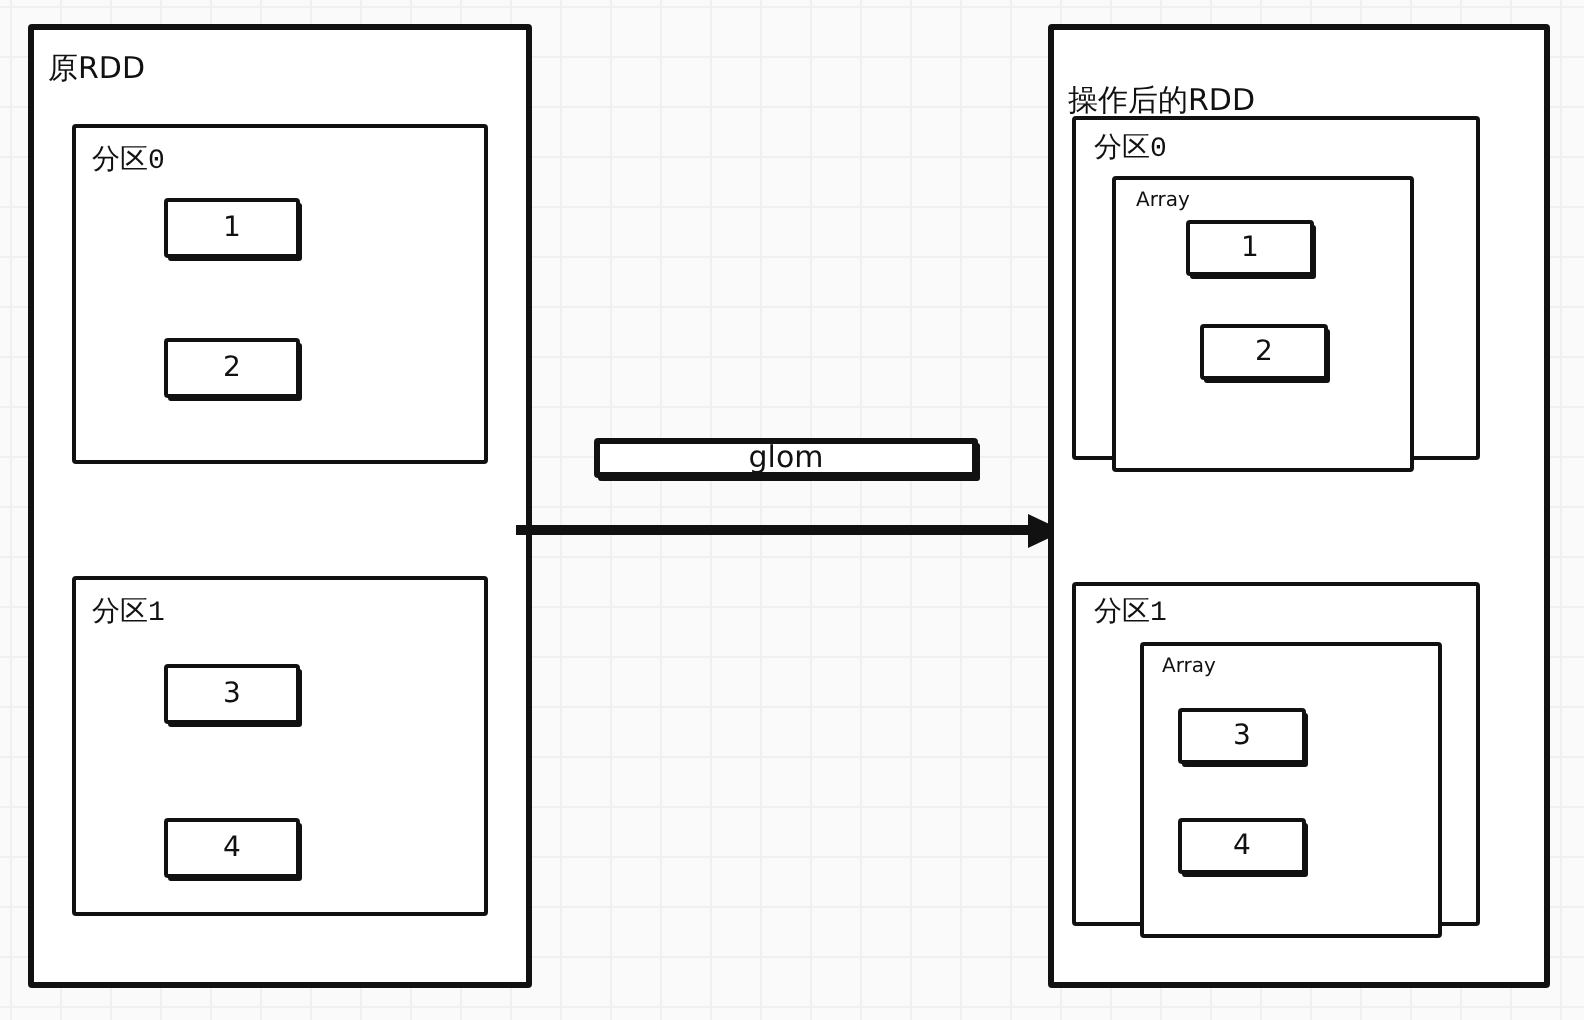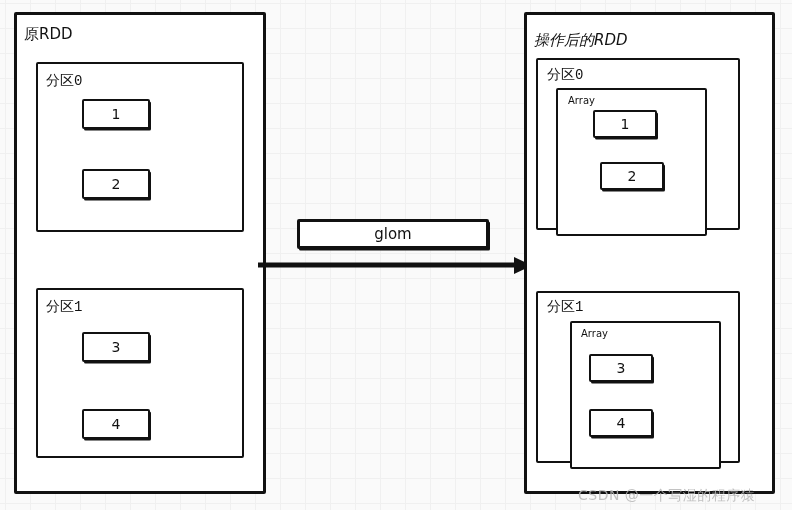--- a/index.html
+++ b/index.html
@@ -135,31 +135,31 @@
   <div class="box partition-box" style="left:36px; top:288px; width:208px; height:170px;"></div>
   <div class="label partition-label" style="left:46px; top:300px;">分区1</div>
 
   <div class="box value-box" style="left:82px; top:332px; width:68px; height:30px;">
     <span class="value-label">3</span>
   </div>
   <div class="box value-box" style="left:82px; top:409px; width:68px; height:30px;">
     <span class="value-label">4</span>
   </div>
 
-  <div class="op-box" style="left:297px; top:219px; width:192px; height:30px;">
+  <div class="op-box" style="left:297px; top:219px; width:192px; height:20px;">
     <span class="op-label">glom</span>
   </div>
 
   <svg class="arrow-svg" style="left:256px; top:255px;" width="280" height="24" viewBox="0 0 280 24">
     <line x1="2" y1="10" x2="262" y2="10" stroke="#111111" stroke-width="5"></line>
     <polygon points="258,2 276,10.5 258,19" fill="#111111"></polygon>
   </svg>
 
   <div class="box outer-box" style="left:524px; top:12px; width:251px; height:482px;"></div>
-  <div class="label outer-label" style="left:534px; top:33px;font-style:italic;">操作后的RDD</div>
+  <div class="label outer-label" style="left:534px; top:43px;">操作后的RDD</div>
 
   <div class="box partition-box" style="left:536px; top:58px; width:204px; height:172px;"></div>
   <div class="label partition-label" style="left:547px; top:68px;">分区0</div>
 
   <div class="box array-box" style="left:556px; top:88px; width:151px; height:148px;"></div>
   <div class="label array-label" style="left:568px; top:96px;">Array</div>
 
   <div class="box value-box" style="left:593px; top:110px; width:64px; height:28px;">
     <span class="value-label">1</span>
   </div>
@@ -173,15 +173,14 @@
   <div class="box array-box" style="left:570px; top:321px; width:151px; height:148px;"></div>
   <div class="label array-label" style="left:581px; top:329px;">Array</div>
 
   <div class="box value-box" style="left:589px; top:354px; width:64px; height:28px;">
     <span class="value-label">3</span>
   </div>
   <div class="box value-box" style="left:589px; top:409px; width:64px; height:28px;">
     <span class="value-label">4</span>
   </div>
 
-  <div class="watermark" style="left:578px; top:487px;">CSDN @一个写湿的程序猿</div>
 
 </div>
 
 </body></html>

